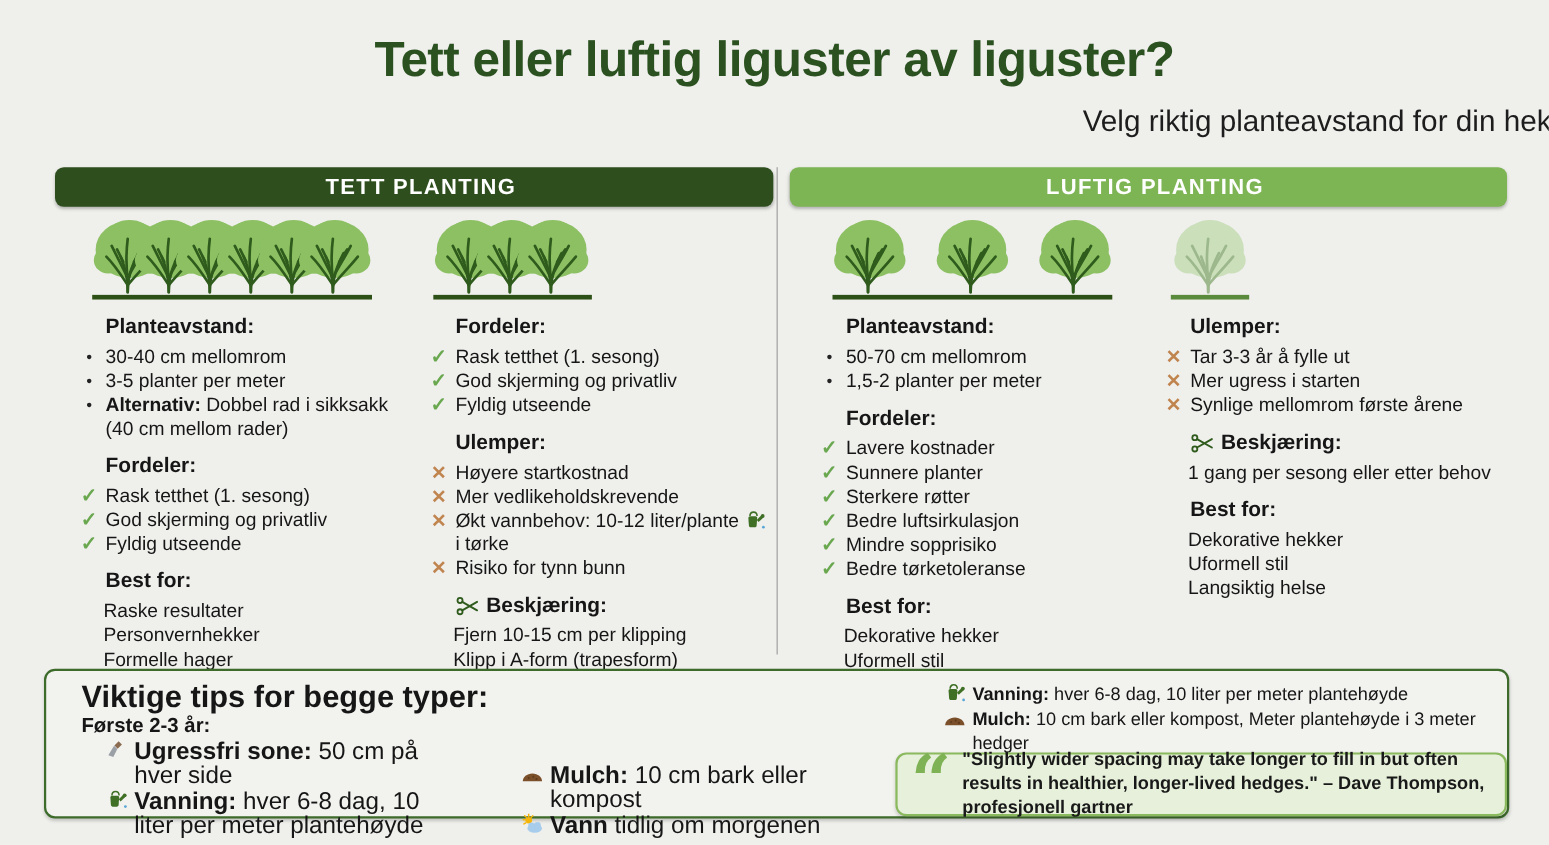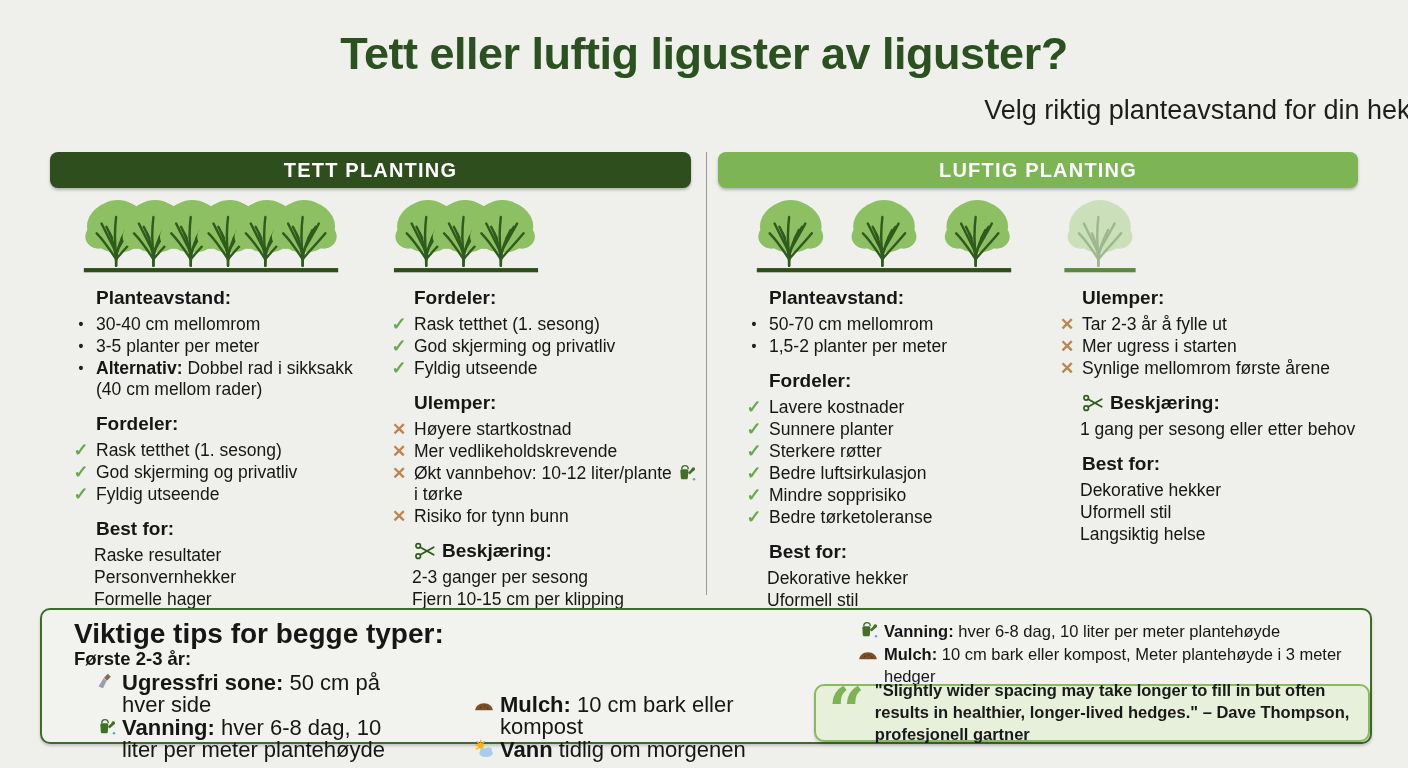--- a/index.html
+++ b/index.html
@@ -19,20 +19,21 @@
   .page-subtitle{
     position:absolute;left:16px;top:95px;width:100%;text-align:right;
     font-size:27px;font-weight:400;color:#1d1d1d;
   }
 
   .col-header{
     position:absolute;top:152px;height:36px;border-radius:8px;
     display:flex;align-items:center;justify-content:center;
     color:#fff;font-weight:700;font-size:20px;letter-spacing:1.2px;
     box-shadow:0 2px 3px rgba(0,0,0,.25);
+    padding-left:12px;
   }
   .col-header.tett{left:50px;width:641px;background:var(--dark-header,#2e4e1e);}
   .col-header.luftig{left:718px;width:640px;background:var(--light-header,#7db454);}
 
   .divider{
     position:absolute;left:706px;top:152px;width:1px;height:443px;
     background:var(--divider,#9a9a9a);
   }
 
   .hedge{position:absolute;}
@@ -302,23 +303,20 @@
     </div>
     <div class="section">
       <div class="sec-heading">
         <svg class="inline-icon" viewBox="0 0 24 24">
           <use href="#sym-scissors"></use>
         </svg>
         <span>Beskjæring:</span>
       </div>
       <div class="items m-none">
         <div class="item">
-          <span class="item-text">2-3 ganger per sesong</span>
-        </div>
-        <div class="item">
           <span class="item-text">Fjern 10-15 cm per klipping</span>
         </div>
         <div class="item">
           <span class="item-text">Klipp i A-form (trapesform)</span>
         </div>
       </div>
     </div>
   </div>
 <div class="panel p3">
     <div class="section">
@@ -382,21 +380,21 @@
     </div>
   </div>
 <div class="panel p4">
     <div class="section">
       <div class="sec-heading">
         <span>Ulemper:</span>
       </div>
       <div class="items m-cross">
         <div class="item">
           <span class="marker m-cross">✕</span>
-          <span class="item-text">Tar 2-3 år å fylle ut</span>
+          <span class="item-text">Tar 3-3 år å fylle ut</span>
         </div>
         <div class="item">
           <span class="marker m-cross">✕</span>
           <span class="item-text">Mer ugress i starten</span>
         </div>
         <div class="item">
           <span class="marker m-cross">✕</span>
           <span class="item-text">Synlige mellomrom første årene</span>
         </div>
       </div>

